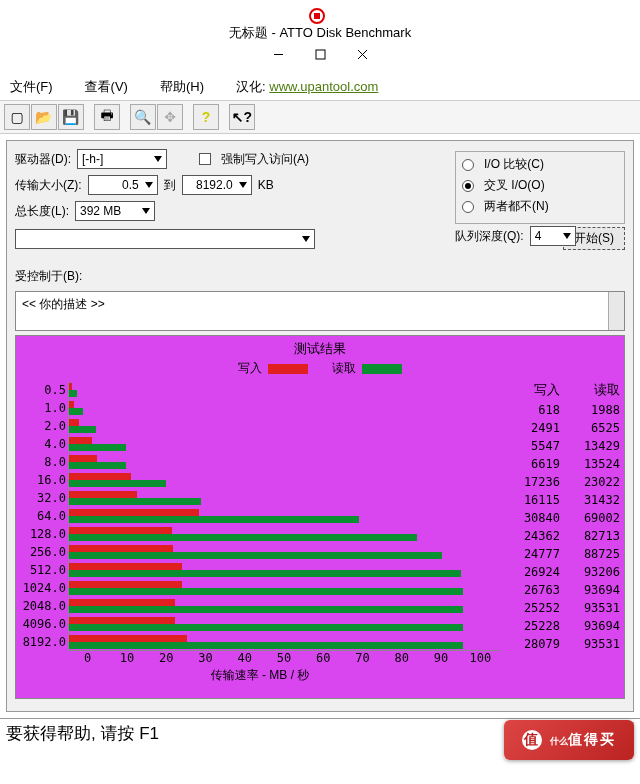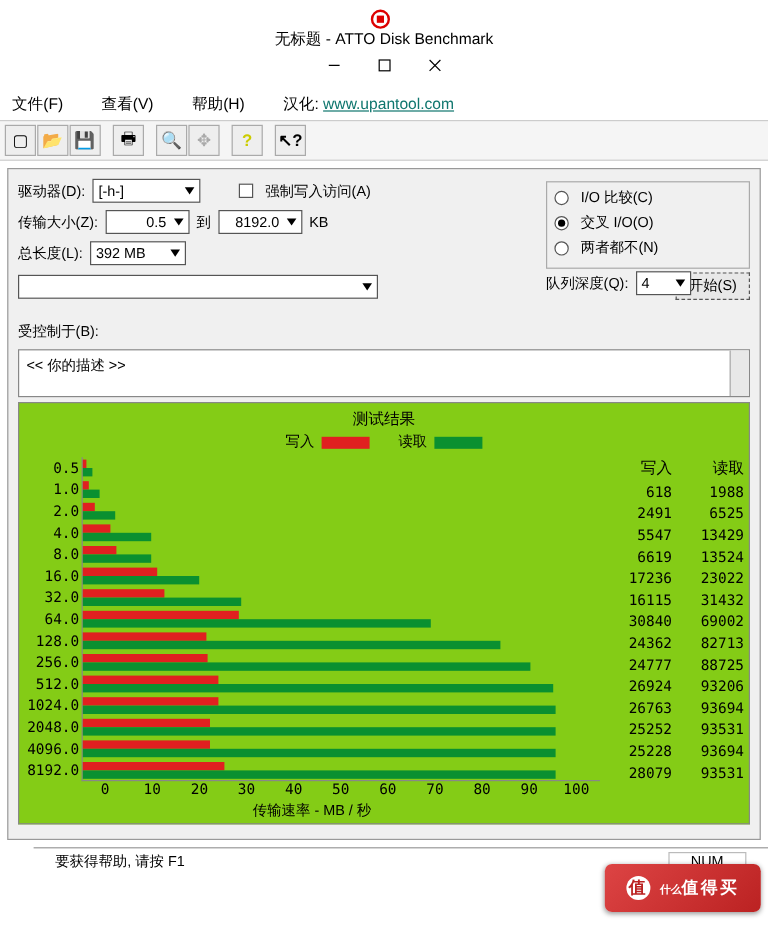--- a/index.html
+++ b/index.html
@@ -5,59 +5,59 @@
 * { box-sizing: border-box; }
 body { margin: 0; font-family: "Microsoft YaHei", SimSun, sans-serif; font-size: 12px; background: #fff; width: 640px; }
 .titlebar { display: flex; align-items: center; padding: 8px 8px; flex-direction: column; }
 .titlebar .appicon { width: 16px; height: 16px; border: 2px solid #d00; border-radius: 50%; margin-right: 6px; position: relative; }
 .titlebar .appicon::after { content: ""; position: absolute; width: 6px; height: 6px; background: #d00; top: 3px; left: 3px; }
 .titlebar .title { flex: 1; font-size: 13px; }
 .winbtns { display: flex; gap: 0; }
 .winbtn { width: 42px; height: 24px; display: flex; align-items: center; justify-content: center; }
 .winbtn svg { width: 11px; height: 11px; }
 .menubar { display: flex; gap: 32px; padding: 4px 10px; font-size: 13px; }
-.link { color: #0f766e; text-decoration: underline; }
+.link { color: #4d7c0f; text-decoration: underline; }
 .toolbar { display: flex; padding: 3px 4px; border-top: 1px solid #ccc; border-bottom: 1px solid #ccc; gap: 1px; background: #f5f5f5; }
 .tbtn { width: 26px; height: 26px; border: 1px solid #aaa; background: #eee; display: flex; align-items: center; justify-content: center; font-size: 14px; }
 .panel { margin: 6px 6px; border: 1px solid #999; padding: 8px 8px; background: #f0f0f0; position: relative; }
 .row { display: flex; align-items: center; margin-bottom: 6px; gap: 6px; }
 .lbl { white-space: nowrap; }
 .combo { border: 1px solid #555; background: #fff; height: 20px; display: flex; align-items: center; padding: 0 4px; }
 .combo .arrow { margin-left: auto; border-left: 4px solid transparent; border-right: 4px solid transparent; border-top: 6px solid #000; }
 .chk, .radio { width: 12px; height: 12px; border: 1px solid #555; background: #fff; display: inline-flex; align-items: center; justify-content: center; margin-right: 4px; }
 .radio { border-radius: 50%; }
 .radio.sel::after { content: ""; width: 6px; height: 6px; background: #000; border-radius: 50%; }
 .chk.sel::after { content: "✓"; font-size: 10px; line-height: 1; }
 .opts { position: absolute; right: 8px; top: 8px; width: 170px; }
 .opts .row { margin-bottom: 4px; }
 .startbtn { border: 1px dashed #555; padding: 2px 10px; background: #e8e8e8; margin-left: auto; }
 .desc { border: 1px solid #888; background: #fff; height: 40px; padding: 4px 6px; margin: 4px 0; position: relative; }
 .desc .scroll { position: absolute; right: 0; top: 0; bottom: 0; width: 16px; background: #e8e8e8; border-left: 1px solid #aaa; }
-.results { border: 1px solid #888; background: #84cc16; margin: 4px 0; padding: 4px 4px 2px; }
+.results { border: 1px solid #888; background: #d946ef; margin: 4px 0; padding: 4px 4px 14px; }
 .results-title { text-align: center; font-size: 13px; margin-bottom: 2px; }
 .legend { display: flex; justify-content: center; gap: 24px; margin-bottom: 4px; }
 .legend .sw { display: inline-block; width: 40px; height: 10px; margin-left: 6px; vertical-align: middle; }
 .chart-wrap { display: flex; }
 .chart-area { flex: 1; position: relative; }
 .ylabels { display: flex; flex-direction: column; width: 48px; text-align: right; font-family: monospace; font-size: 12px; }
 .ylabels div { height: 18px; line-height: 18px; padding-right: 2px; }
 .bars-zone { position: relative; border-left: 1px solid #888; border-bottom: 1px solid #888; margin-left: 48px; height: 270px; }
 .bar-row { height: 18px; position: relative; }
 .bar { position: absolute; height: 7px; }
 .bar.write { background: #e02020; top: 2px; }
 .bar.read { background: #0a9030; top: 9px; }
 .xaxis { display: flex; margin-left: 48px; font-family: monospace; font-size: 12px; }
 .xaxis div { flex: 1; text-align: center; }
 .xaxis-label { text-align: center; margin-top: 2px; font-size: 12px; }
 .data-cols { width: 120px; font-family: monospace; font-size: 12px; }
 .data-cols .hdr { display: flex; margin-bottom: 2px; }
 .data-cols .hdr span { flex: 1; text-align: right; font-family: "Microsoft YaHei"; font-size: 13px; }
 .data-row { display: flex; height: 18px; line-height: 18px; }
 .data-row span { flex: 1; text-align: right; }
-.statusbar { display: flex; border-top: 1px solid #999; padding: 3px 18px; font-size: 12px; margin-left: 28px; }
+.statusbar { display: flex; border-top: 1px solid #999; padding: 3px 6px; font-size: 17px; }
 .statusbar .num { margin-left: auto; border: 1px solid #bbb; padding: 0 18px; }
 .watermark { position: absolute; right: 6px; bottom: 24px; width: 130px; height: 40px; background: linear-gradient(135deg,#d44,#b22); border-radius: 6px; color: #fff; display: flex; align-items: center; justify-content: center; font-size: 14px; font-weight: bold; letter-spacing: 2px; box-shadow: 0 1px 4px rgba(0,0,0,0.4); }
 .watermark .small { font-size: 9px; margin-left: 4px; letter-spacing: 0; }
 </style>
 </head>
 <body>
 
 <div class="titlebar">
   <span class="appicon"></span>
   <span class="title">无标题 - ATTO Disk Benchmark</span>

